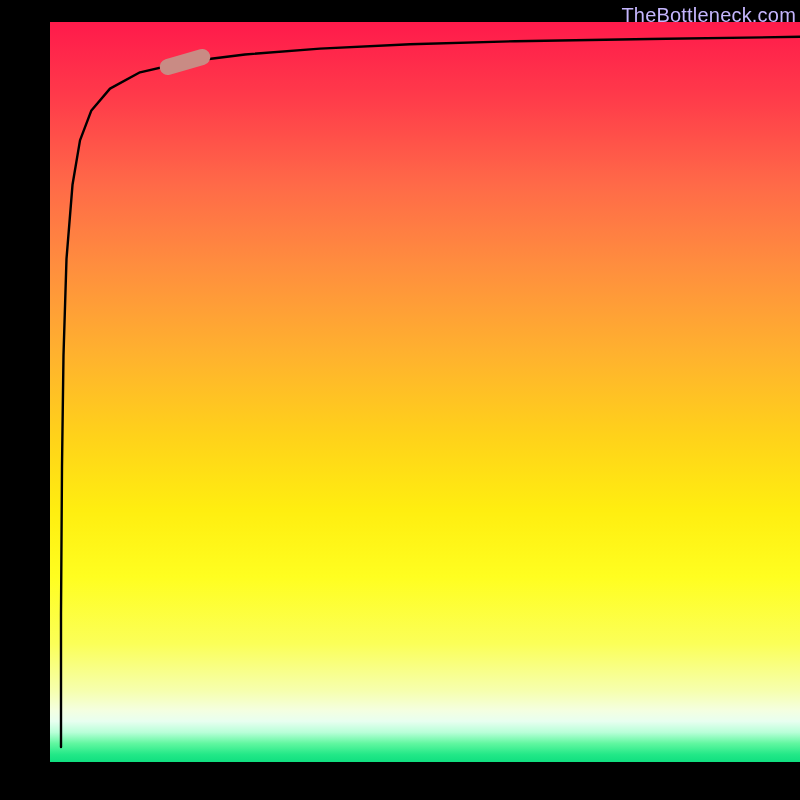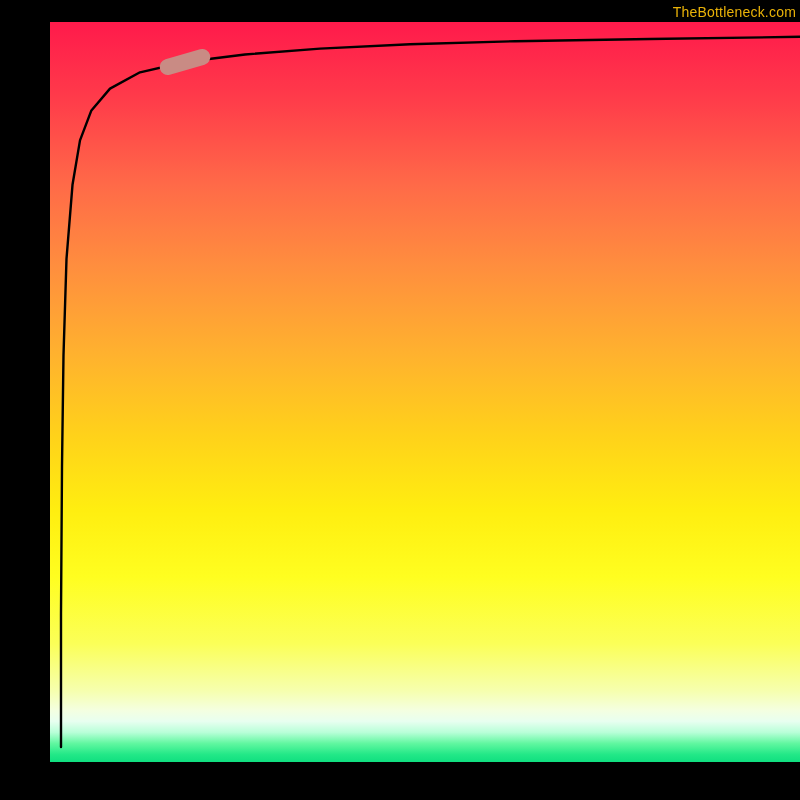--- a/index.html
+++ b/index.html
@@ -40,22 +40,22 @@
       #b8ffd8 96%,
       #60f7a0 97.5%,
       #22e887 99%,
       #10df80 100%
     );
   }
   .attribution {
     position: absolute;
     right: 4px;
     top: 4px;
-    color: #eab308;
-    font-size: 14px;
+    color: #c4b5fd;
+    font-size: 20px;
     letter-spacing: 0.2px;
     user-select: none;
   }
   .curve-layer {
     position: absolute;
     left: 0;
     top: 0;
     width: 800px;
     height: 800px;
     pointer-events: none;

